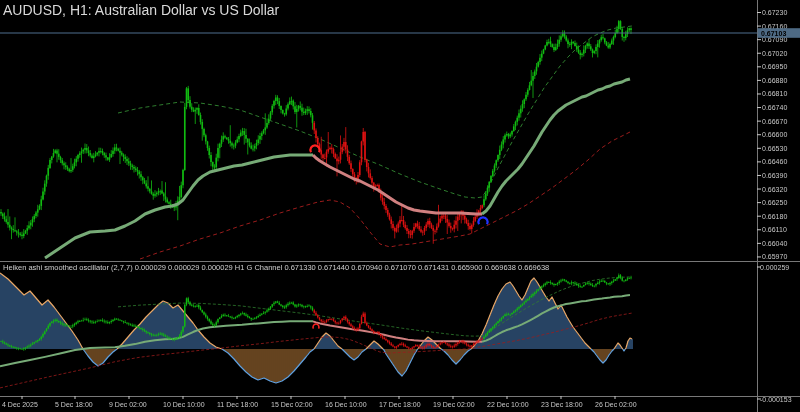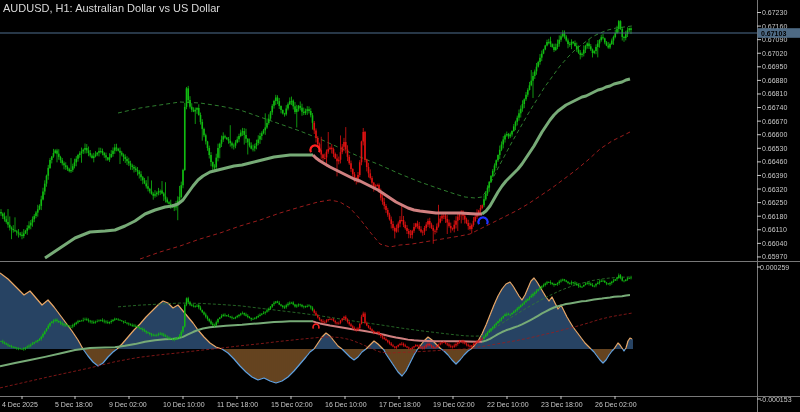--- a/index.html
+++ b/index.html
@@ -1,18 +1,18 @@
 <!DOCTYPE html>
 <html><head>
 <meta charset="utf-8">
 <style>
   html,body{margin:0;padding:0;background:#000;}
   .terminal{position:relative;width:800px;height:412px;background:#000;overflow:hidden;
     font-family:"Liberation Sans",sans-serif;}
-  .chart-title{position:absolute;left:3px;top:2px;font-size:11px;color:#d9d9d9;white-space:nowrap;z-index:5;}
+  .chart-title{position:absolute;left:3px;top:2px;font-size:14px;color:#d9d9d9;white-space:nowrap;z-index:5;}
   .ind-title{position:absolute;left:3px;top:263px;font-size:7.5px;color:#cfcfcf;white-space:nowrap;z-index:5;}
   svg{position:absolute;left:0;top:0;}
   text{font-family:"Liberation Sans",sans-serif;}
 </style>
 </head>
 <body>
 
 <div class="terminal">
   <svg id="cv" width="800" height="412" viewBox="0 0 800 412">
     <g id="g-sub">
@@ -1872,13 +1872,14 @@
         <text x="433" y="407" font-size="7" fill="#c8c8c8">19 Dec 02:00</text>
         <line x1="507" y1="396" x2="507" y2="399" stroke="#c8c8c8" stroke-width="1"></line>
         <text x="487" y="407" font-size="7" fill="#c8c8c8">22 Dec 10:00</text>
         <line x1="561" y1="396" x2="561" y2="399" stroke="#c8c8c8" stroke-width="1"></line>
         <text x="541" y="407" font-size="7" fill="#c8c8c8">23 Dec 18:00</text>
         <line x1="615" y1="396" x2="615" y2="399" stroke="#c8c8c8" stroke-width="1"></line>
         <text x="595" y="407" font-size="7" fill="#c8c8c8">26 Dec 02:00</text>
       </g>
   </svg>
   <div class="chart-title">AUDUSD, H1:  Australian Dollar vs US Dollar</div>
+  <div class="ind-title">Heiken ashi smoothed oscillator (2,7,7) 0.000029 0.000029 0.000029 H1 G Channel 0.671330 0.671440 0.670940 0.671070 0.671431 0.665900 0.669638 0.669638</div>
 </div>
 
 </body></html>

